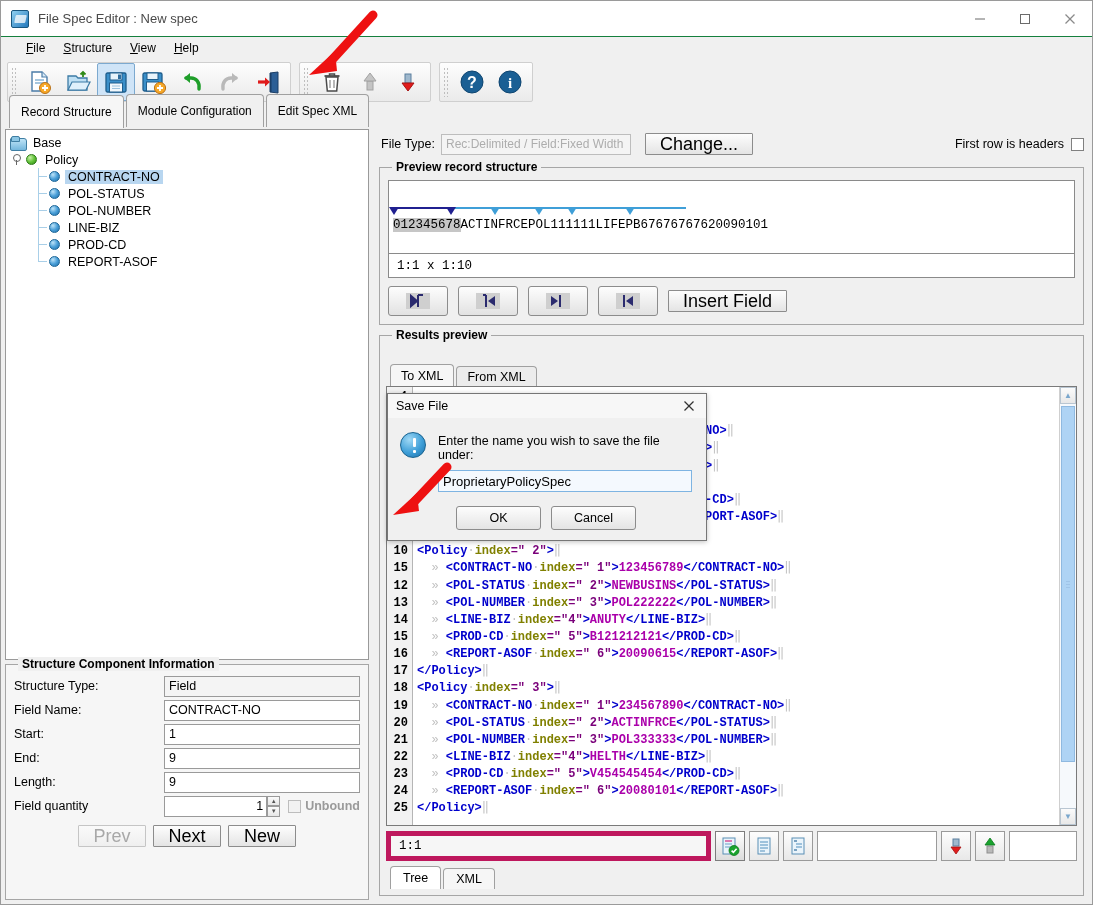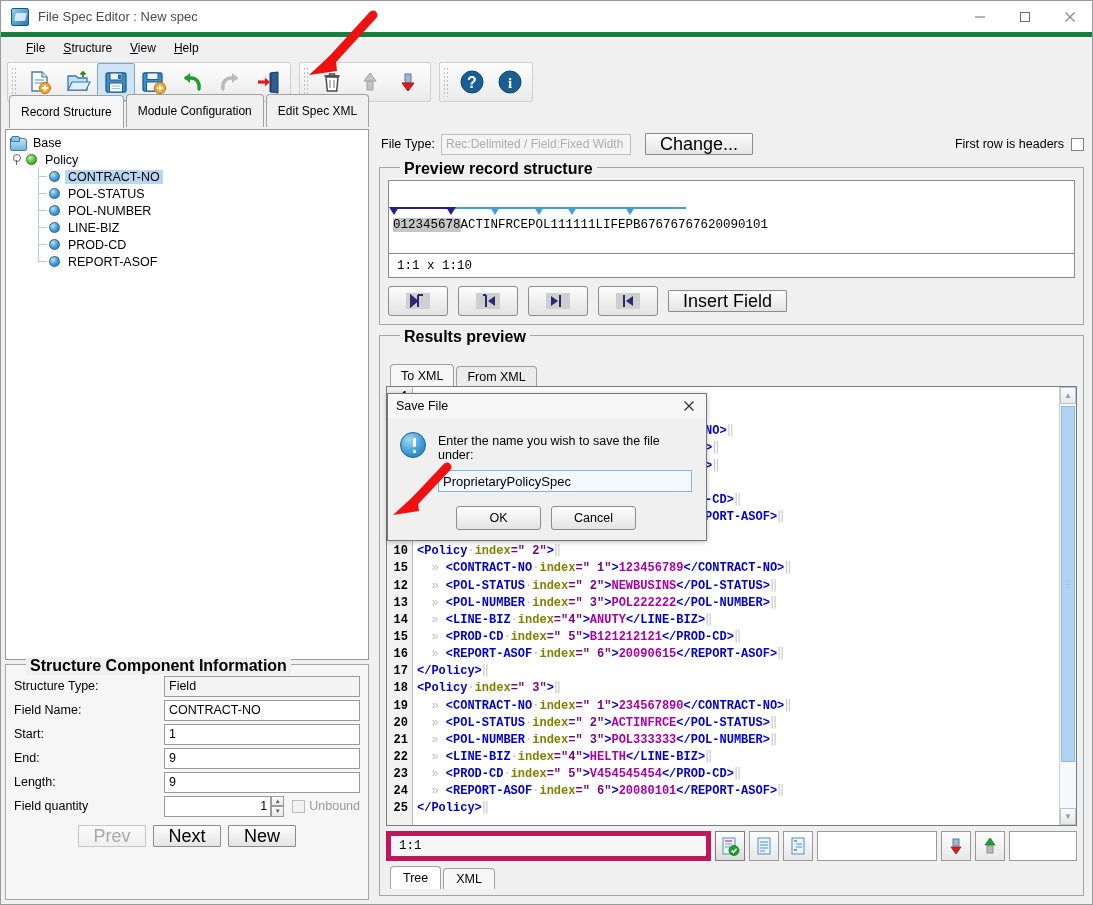--- a/index.html
+++ b/index.html
@@ -8,21 +8,21 @@
     width:1093px; height:905px;
     font-family:"Liberation Sans", sans-serif;
     font-size:12px;
     background:#f0f0f0;
     color:#000;
     overflow:hidden;
   }
   .window { position:absolute; inset:0; background:#f0f0f0; border:1px solid #9a9a9a; }
 
   
-  .titlebar { height:36px; background:#ffffff; display:flex; align-items:center; border-bottom:5px solid #15803d; }
+  .titlebar { height:36px; background:#ffffff; display:flex; align-items:center; border-bottom:1px solid #15803d; }
   .app-icon { width:18px; height:18px; margin-left:10px; margin-right:9px; position:relative;
               background:linear-gradient(135deg,#8fd0f0,#2277bb); border:1px solid #17567f; border-radius:2px; }
   .app-icon:after { content:""; position:absolute; left:3px; top:4px; width:11px; height:8px;
               background:#ffffff; opacity:.75; border-radius:1px; transform:skewX(-12deg); }
   .title-text { font-size:13px; color:#4a4a4a; }
   .winbtns { margin-left:auto; display:flex; height:36px; }
   .winbtn { width:45px; height:36px; display:flex; align-items:center; justify-content:center; color:#6b6b6b; }
   .winbtn svg { display:block; }
 
   
@@ -69,30 +69,30 @@
   .handle { width:13px; height:13px; margin-right:3px; position:relative; flex:none; }
   .handle:before { content:""; position:absolute; left:3px; top:1px; width:6px; height:6px; border:1.5px solid #666; border-radius:50%; }
   .handle:after { content:""; position:absolute; left:5.5px; top:7px; width:1.5px; height:5px; background:#666; }
   .elbow { width:14px; height:17px; position:relative; flex:none; margin-right:1px; }
   .elbow:before { content:""; position:absolute; left:4px; top:0; width:1px; height:17px; background:#a9cfe8; }
   .elbow:after  { content:""; position:absolute; left:4px; top:8px; width:9px; height:1px; background:#a9cfe8; }
   .elbow.last:before { height:9px; }
 
   
   .sci { margin-top:4px; height:236px; position:relative; border:1px solid #a6a6a6; background:#f6f6f6; padding:10px 8px 6px; }
-  .sci > legend, .grp-title { position:absolute; top:-8px; left:20px; background:#f0f0f0; padding:0 4px; font-weight:bold; font-size:16px; }
+  .sci > legend, .grp-title { position:absolute; top:-8px; left:12px; background:#f0f0f0; padding:0 4px; font-weight:bold; font-size:12px; }
   .sci-row { display:flex; align-items:center; height:22px; margin-bottom:2px; }
   .sci-row .k { width:150px; font-size:12.5px; }
   .sci-inp { flex:1; height:21px; border:1px solid #9a9a9a; background:#ffffff; padding:1px 4px; font-size:12.5px; display:flex; align-items:center; }
   .sci-inp.ro { background:#f4f4f4; }
   .spinwrap { flex:1; display:flex; align-items:center; }
   .spin-field { flex:1; height:21px; border:1px solid #9a9a9a; background:#fff; display:flex; align-items:center; justify-content:flex-end; padding-right:3px; font-size:12.5px; }
   .spin-btns { width:13px; height:21px; display:flex; flex-direction:column; }
   .spin-b { flex:1; border:1px solid #9a9a9a; background:linear-gradient(#fbfbfb,#e6e6e6); display:flex; align-items:center; justify-content:center; font-size:6px; color:#555; }
-  .chk-dis { display:flex; align-items:center; margin-left:8px; color:#9a9a9a; font-size:12.5px; }
+  .chk-dis { display:flex; align-items:center; margin-left:8px; color:#9a9a9a; font-size:12.5px;font-weight:bold; }
   .chk-box { width:13px; height:13px; border:1px solid #bdbdbd; background:#f2f2f2; margin-right:4px; }
   .btn-row { display:flex; justify-content:center; gap:7px; margin-top:8px; }
   .btn { height:22px; min-width:68px; padding:0 14px; border:1px solid #8c8c8c; border-radius:1px;
          background:linear-gradient(#fdfdfd,#e4e4e4); font-size:18px; display:flex; align-items:center; justify-content:center; }
   .btn.dis { color:#a8a8a8; border-color:#c5c5c5; background:linear-gradient(#fafafa,#efefef); }
 
   
   .ftrow { display:flex; align-items:center; height:26px; margin:2px 4px 4px 8px; }
   .ft-label { font-size:12.5px; margin-right:6px; }
   .ft-field { width:190px; height:21px; border:1px solid #bdbdbd; background:#f4f4f4; color:#adadad;

